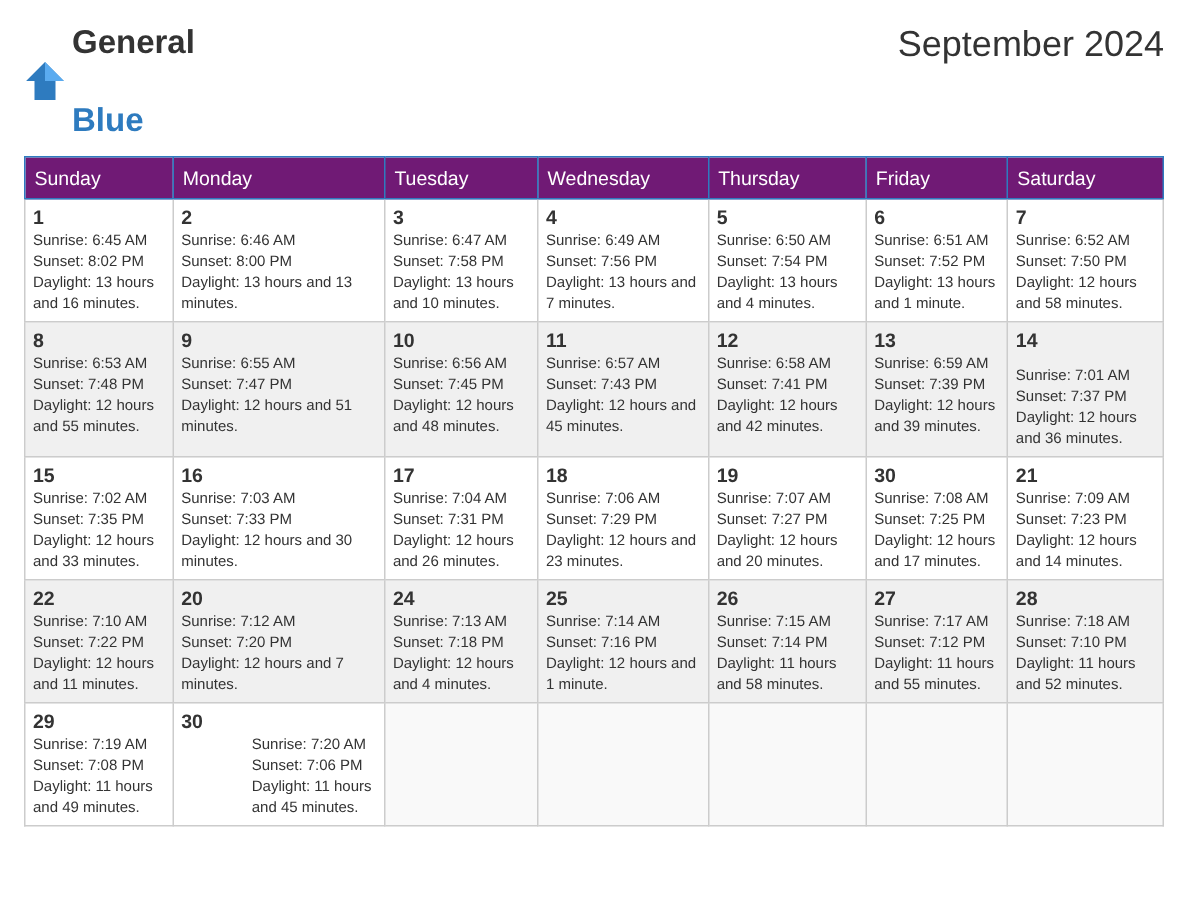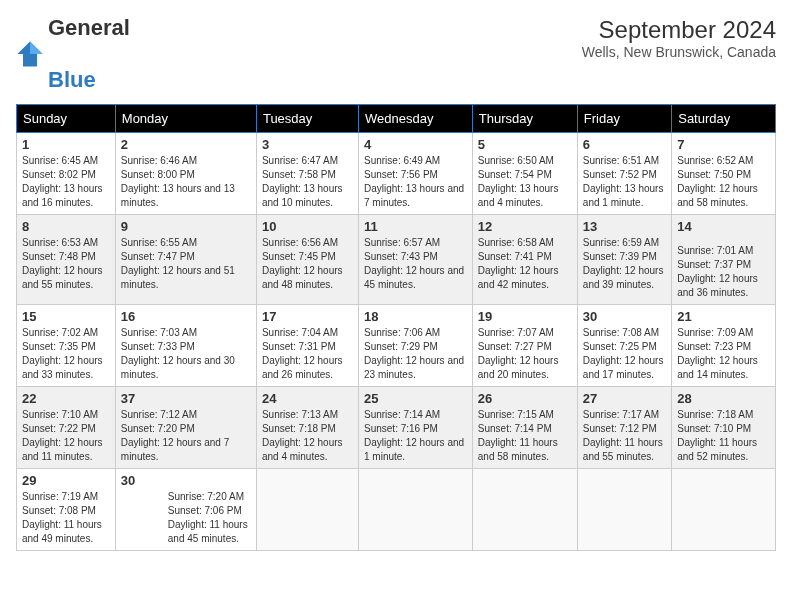--- a/index.html
+++ b/index.html
@@ -45,21 +45,21 @@
     .location {
       font-size: 14px;
       color: #555;
     }
     table {
       width: 100%;
       border-collapse: collapse;
       font-size: 11px;
     }
     thead tr {
-      background-color: #000000;
+      background-color: #701a75;
       color: #fff;
     }
     thead th {
       padding: 6px 6px;
       text-align: left;
       font-size: 13px;
       font-weight: normal;
       border: 1px solid #2e7bbf;
     }
     tbody tr {
@@ -103,21 +103,20 @@
       <polygon points="20,2 38,20 30,20 30,38 10,38 10,20 2,20" fill="#2e7bbf"></polygon>
       <polygon points="20,2 38,20 20,20" fill="#5aabf0"></polygon>
     </svg>
     <div class="logo-text">
       <span>General</span>
       <span>Blue</span>
     </div>
   </div>
   <div class="title-area">
     <div class="month-title">September 2024</div>
-    <div class="location">Wells, New Brunswick, Canada</div>
   </div>
 </div>
 
 <table>
   <thead>
     <tr>
     <th>Sunday</th>
         <th>Monday</th>
         <th>Tuesday</th>
         <th>Wednesday</th>
@@ -260,21 +259,21 @@
         </td>
       </tr>
       <tr>
         <td>
           <span class="day-num">22</span>
           <div class="day-info" style="white-space: pre-line;">Sunrise: 7:10 AM
 Sunset: 7:22 PM
 Daylight: 12 hours and 11 minutes.</div>
         </td>
         <td>
-          <span class="day-num">37</span>
+          <span class="day-num">20</span>
           <div class="day-info" style="white-space: pre-line;">Sunrise: 7:12 AM
 Sunset: 7:20 PM
 Daylight: 12 hours and 7 minutes.</div>
         </td>
         <td>
           <span class="day-num">24</span>
           <div class="day-info" style="white-space: pre-line;">Sunrise: 7:13 AM
 Sunset: 7:18 PM
 Daylight: 12 hours and 4 minutes.</div>
         </td>

